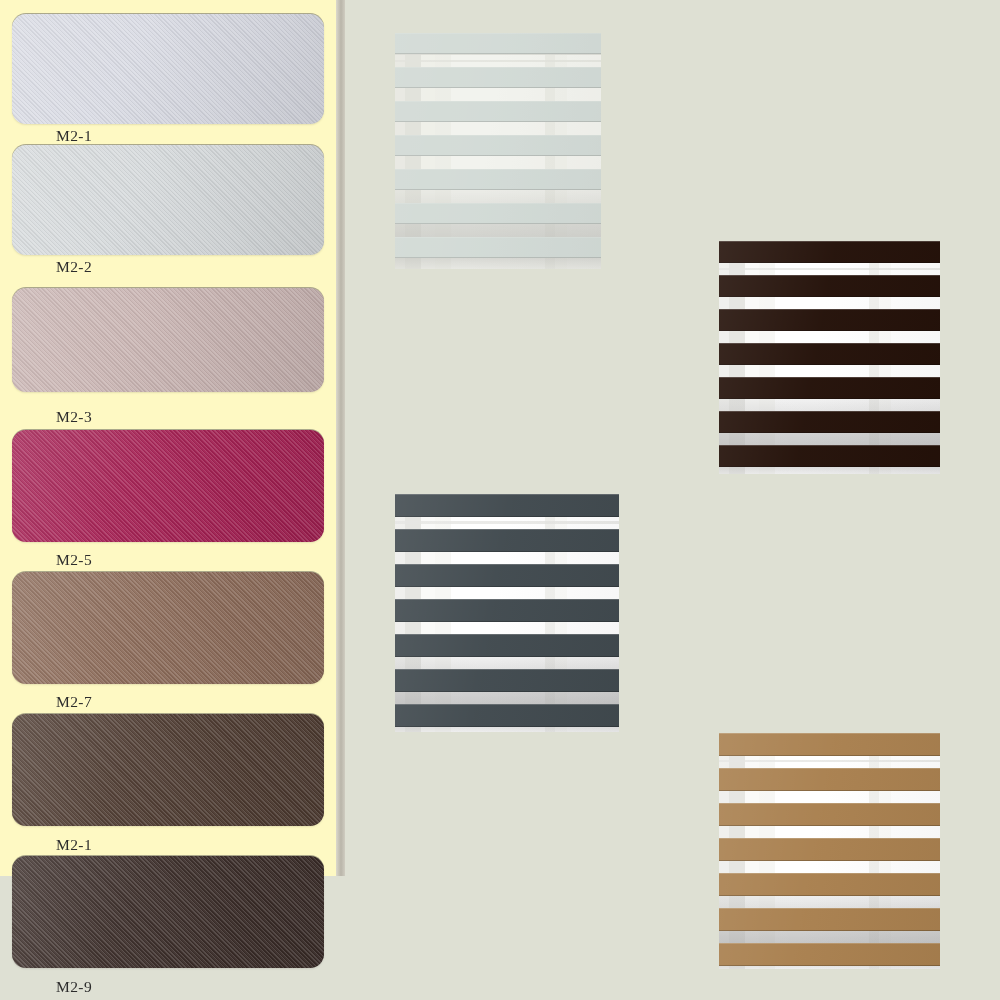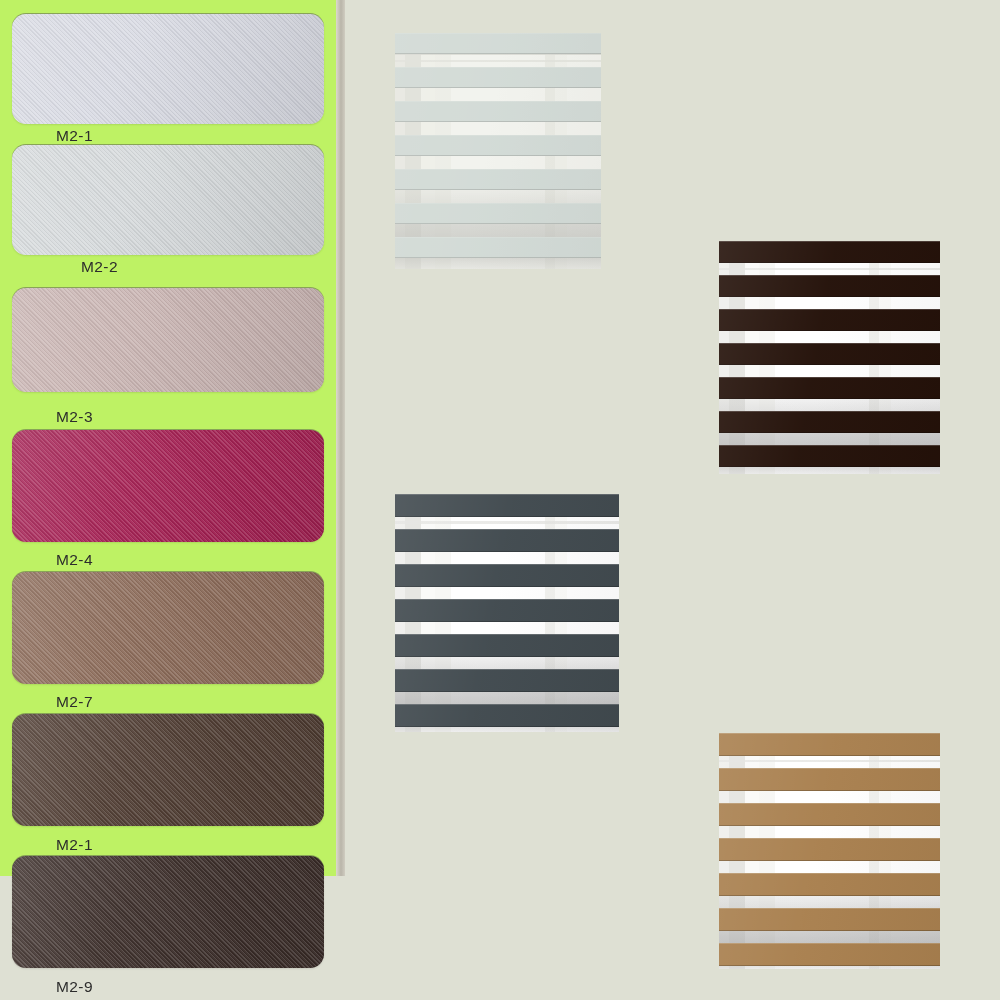--- a/index.html
+++ b/index.html
@@ -17,22 +17,23 @@
     font-family: "Liberation Sans", sans-serif;
   }
 
   
   #swatch-card {
     position: absolute;
     left: 0;
     top: 0;
     width: 345px;
     height: 876px;
-    background: #bef264;
+    background: #fef9c3;
     box-sizing: border-box;
+    font-family: Liberation Serif, serif;
   }
   #swatch-card::after {
     
     content: "";
     position: absolute;
     right: 0; top: 0;
     width: 9px; height: 100%;
     background: linear-gradient(90deg, #dcd9cc 0%, #b9b5a9 55%, #cfccc0 100%);
   }
   .swatch-chip {
@@ -152,31 +153,31 @@
     <div id="swatch-list">
         <div class="swatch-chip" style="top: 14px; height: 110px; background: rgb(217, 219, 228);">
           <div class="weave"></div>
           <div class="sheen"></div>
         </div>
         <div class="swatch-label" style="top: 127px;">M2-1</div>
         <div class="swatch-chip" style="top: 145px; height: 110px; background: rgb(214, 218, 220);">
           <div class="weave"></div>
           <div class="sheen"></div>
         </div>
-        <div class="swatch-label" style="top: 258px; margin-left: 25px;">M2-2</div>
+        <div class="swatch-label" style="top: 258px;">M2-2</div>
         <div class="swatch-chip" style="top: 288px; height: 104px; background: rgb(201, 180, 178);">
           <div class="weave"></div>
           <div class="sheen"></div>
         </div>
         <div class="swatch-label" style="top: 408px;">M2-3</div>
         <div class="swatch-chip" style="top: 430px; height: 112px; background: rgb(164, 31, 82);">
           <div class="weave"></div>
           <div class="sheen"></div>
         </div>
-        <div class="swatch-label" style="top: 551px;">M2-4</div>
+        <div class="swatch-label" style="top: 551px;">M2-5</div>
         <div class="swatch-chip" style="top: 572px; height: 112px; background: rgb(139, 106, 88);">
           <div class="weave"></div>
           <div class="sheen"></div>
         </div>
         <div class="swatch-label" style="top: 693px;">M2-7</div>
         <div class="swatch-chip" style="top: 714px; height: 112px; background: rgb(78, 59, 49);">
           <div class="weave"></div>
           <div class="sheen"></div>
         </div>
         <div class="swatch-label" style="top: 836px;">M2-1</div>

